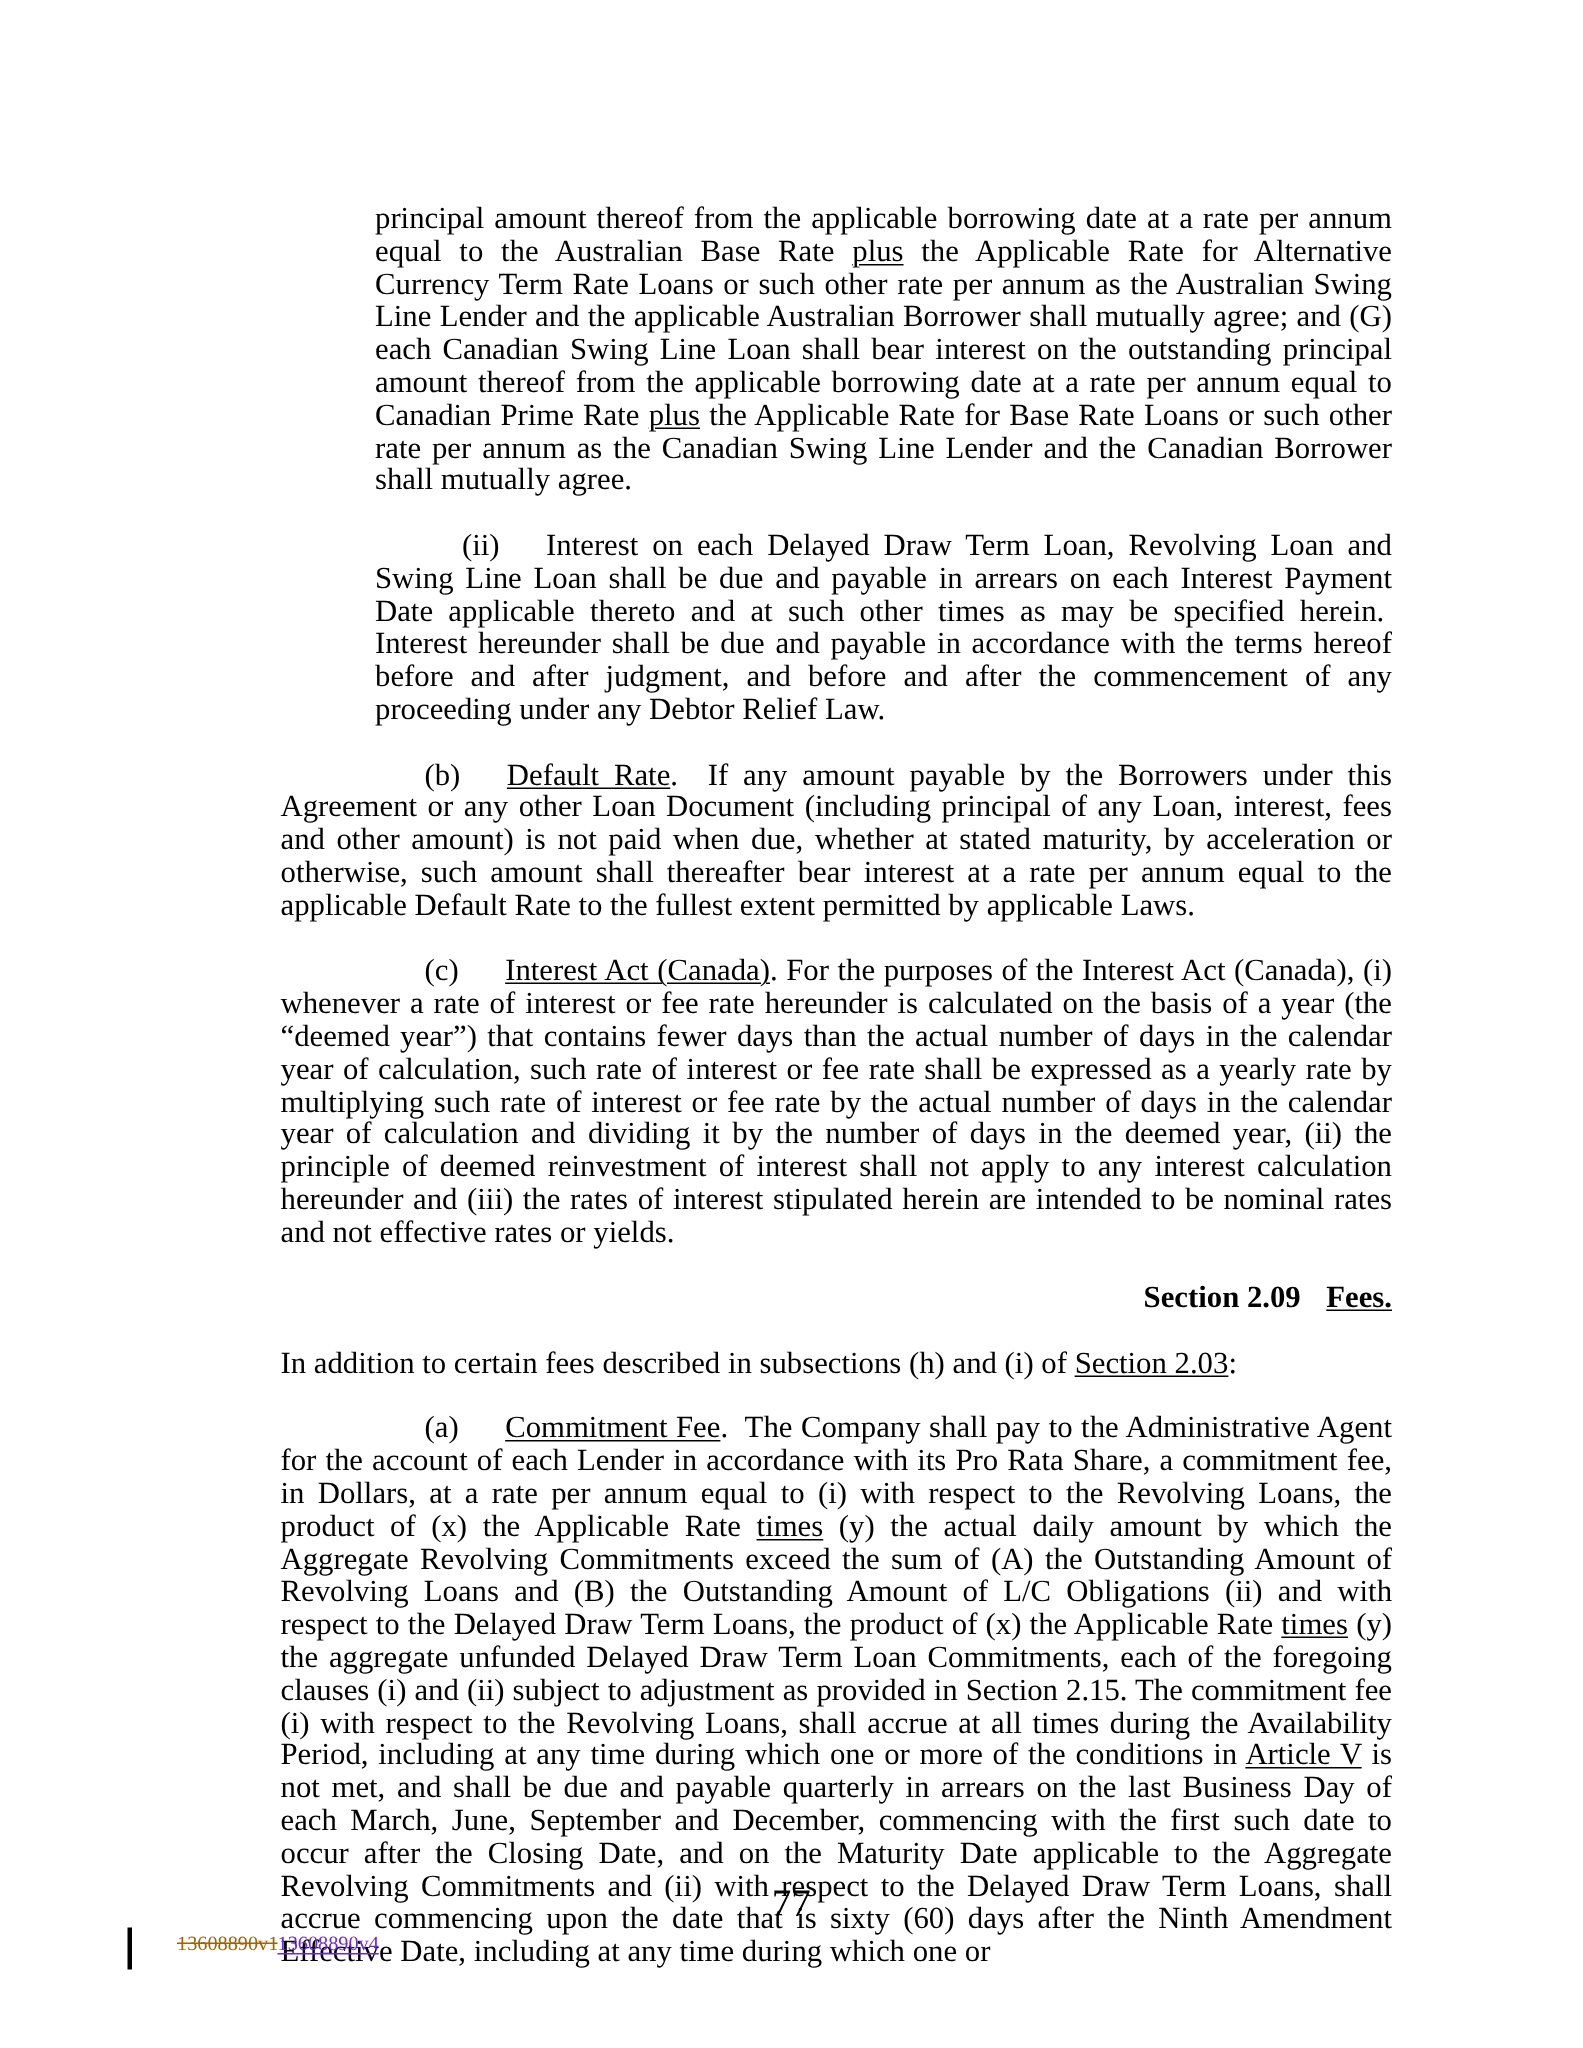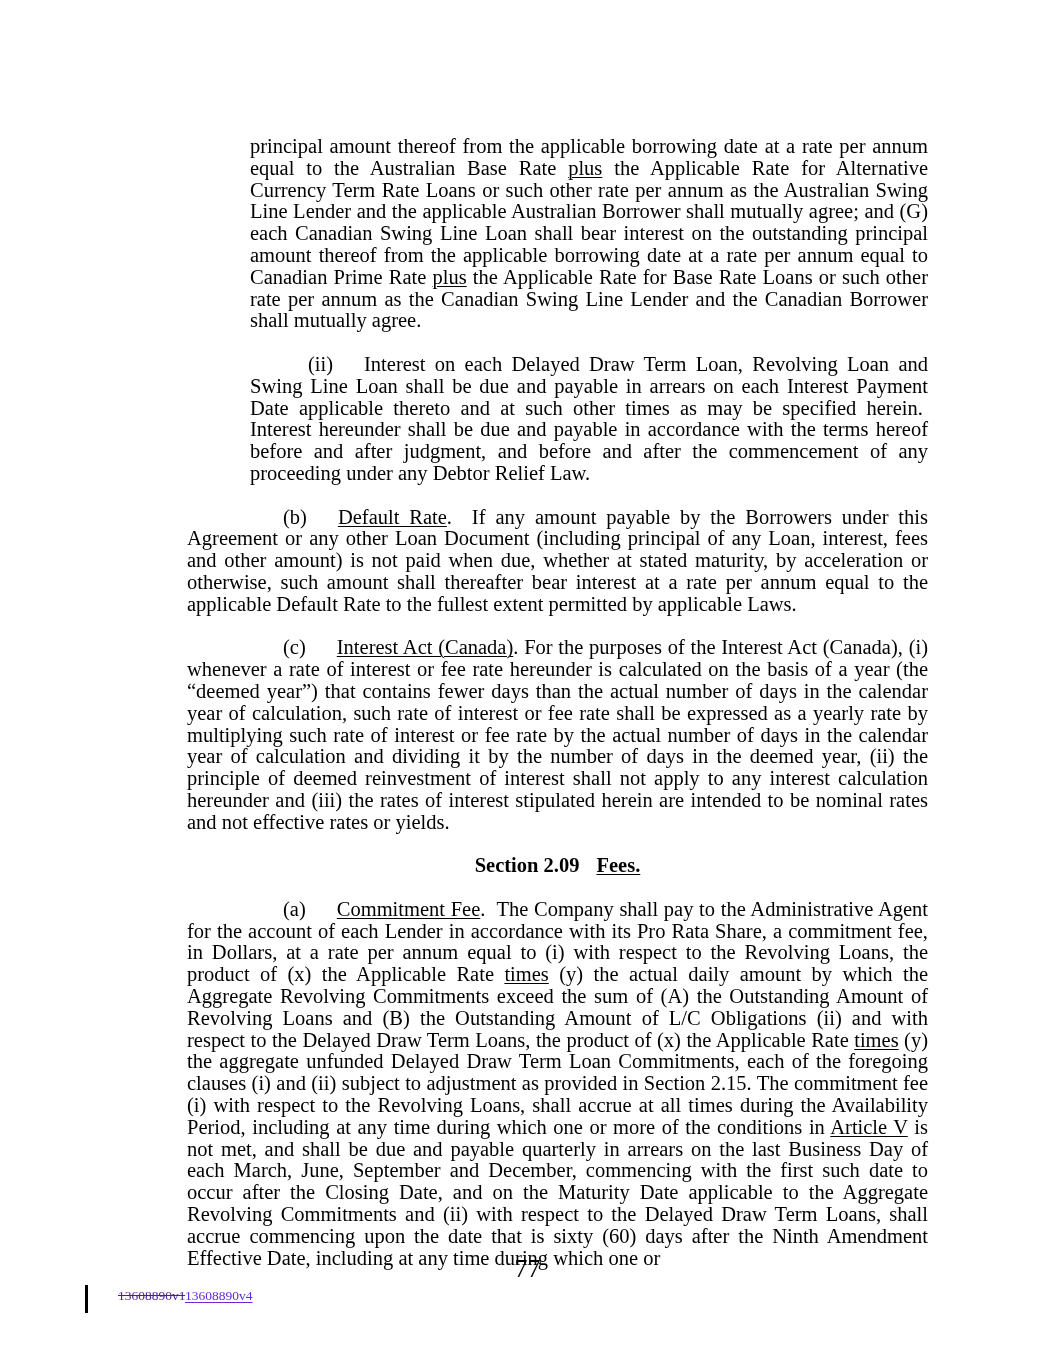--- a/index.html
+++ b/index.html
@@ -32,21 +32,21 @@
   
   p.bq {
     margin-left: 63px;
   }
   
   p.ind-ii   { text-indent: 58px; font-family: Liberation Serif, serif; }
   p.ind-label{ text-indent: 96px; }
   p.flush    { text-indent: 0; }
   p.heading  {
     font-weight: bold;
-    text-align: center;
+    text-align: right;
     text-indent: 0;
   }
   .tab {
     display: inline-block;
     width: 31px;
   }
   p.heading .tab { width: 17px; }
   .u {
     text-decoration: underline;
     text-underline-offset: 2px;
@@ -72,40 +72,41 @@
   }
   .doc-ids {
     position: absolute;
     left: 118px;
     top: 1288px;
     font-size: 13.5px;
     line-height: 16px;
     white-space: nowrap;
   }
   .doc-id-old {
-    color: #4c1d95;
+    color: #a16207;
     text-decoration: line-through;
   }
   .doc-id-new {
     color: #6d28d9;
     text-decoration: underline;
     text-underline-offset: 2px;
   }
 </style>
 </head>
 <body>
 
 <div class="page">
 
   <div class="content" id="doc-content">
       <p class="bq"><span>principal amount thereof from the applicable borrowing date at a rate per annum equal to the Australian Base Rate </span><span class="u">plus</span><span> the Applicable Rate for Alternative Currency Term Rate Loans or such other rate per annum as the Australian Swing Line Lender and the applicable Australian Borrower shall mutually agree; and (G) each Canadian Swing Line Loan shall bear interest on the outstanding principal amount thereof from the applicable borrowing date at a rate per annum equal to Canadian Prime Rate </span><span class="u">plus</span><span> the Applicable Rate for Base Rate Loans or such other rate per annum as the Canadian Swing Line Lender and the Canadian Borrower shall mutually agree.</span></p>
       <p class="bq ind-ii"><span>(ii)</span><span class="tab"></span><span>Interest on each Delayed Draw Term Loan, Revolving Loan and Swing Line Loan shall be due and payable in arrears on each Interest Payment Date applicable thereto and at such other times as may be specified herein.&nbsp; Interest hereunder shall be due and payable in accordance with the terms hereof before and after judgment, and before and after the commencement of any proceeding under any Debtor Relief Law.</span></p>
       <p class="ind-label"><span>(b)</span><span class="tab"></span><span class="u">Default Rate</span><span>.&nbsp; If any amount payable by the Borrowers under this Agreement or any other Loan Document (including principal of any Loan, interest, fees and other amount) is not paid when due, whether at stated maturity, by acceleration or otherwise, such amount shall thereafter bear interest at a rate per annum equal to the applicable Default Rate to the fullest extent permitted by applicable Laws.</span></p>
       <p class="ind-label"><span>(c)</span><span class="tab"></span><span class="u">Interest Act (Canada)</span><span>. For the purposes of the Interest Act (Canada), (i) whenever a rate of interest or fee rate hereunder is calculated on the basis of a year (the “deemed year”) that contains fewer days than the actual number of days in the calendar year of calculation, such rate of interest or fee rate shall be expressed as a yearly rate by multiplying such rate of interest or fee rate by the actual number of days in the calendar year of calculation and dividing it by the number of days in the deemed year, (ii) the principle of deemed reinvestment of interest shall not apply to any interest calculation hereunder and (iii) the rates of interest stipulated herein are intended to be nominal rates and not effective rates or yields.</span></p>
       <p class="heading"><span class="b">Section 2.09</span><span class="tab"></span><span class="u b">Fees.</span></p>
+      <p class="flush"><span>In addition to certain fees described in subsections (h) and (i) of </span><span class="u">Section 2.03</span><span>:</span></p>
       <p class="ind-label"><span>(a)</span><span class="tab"></span><span class="u">Commitment Fee</span><span>.&nbsp; The Company shall pay to the Administrative Agent for the account of each Lender in accordance with its Pro Rata Share, a commitment fee, in Dollars, at a rate per annum equal to (i) with respect to the Revolving Loans, the product of (x) the Applicable Rate </span><span class="u">times</span><span> (y) the actual daily amount by which the Aggregate Revolving Commitments exceed the sum of (A) the Outstanding Amount of Revolving Loans and (B) the Outstanding Amount of L/C Obligations (ii) and with respect to the Delayed Draw Term Loans, the product of (x) the Applicable Rate </span><span class="u">times</span><span> (y) the aggregate unfunded Delayed Draw Term Loan Commitments, each of the foregoing clauses (i) and (ii) subject to adjustment as provided in Section 2.15. The commitment fee (i) with respect to the Revolving Loans, shall accrue at all times during the Availability Period, including at any time during which one or more of the conditions in </span><span class="u">Article V</span><span> is not met, and shall be due and payable quarterly in arrears on the last Business Day of each March, June, September and December, commencing with the first such date to occur after the Closing Date, and on the Maturity Date applicable to the Aggregate Revolving Commitments and (ii) with respect to the Delayed Draw Term Loans, shall accrue commencing upon the date that is sixty (60) days after the Ninth Amendment Effective Date, including at any time during which one or</span></p>
     </div>
 
   <div class="page-number">77</div>
 
   <div class="change-bar"></div>
 
   <div class="doc-ids"><span class="doc-id-old">13608890v1</span><span class="doc-id-new">13608890v4</span></div>
 
 </div>

